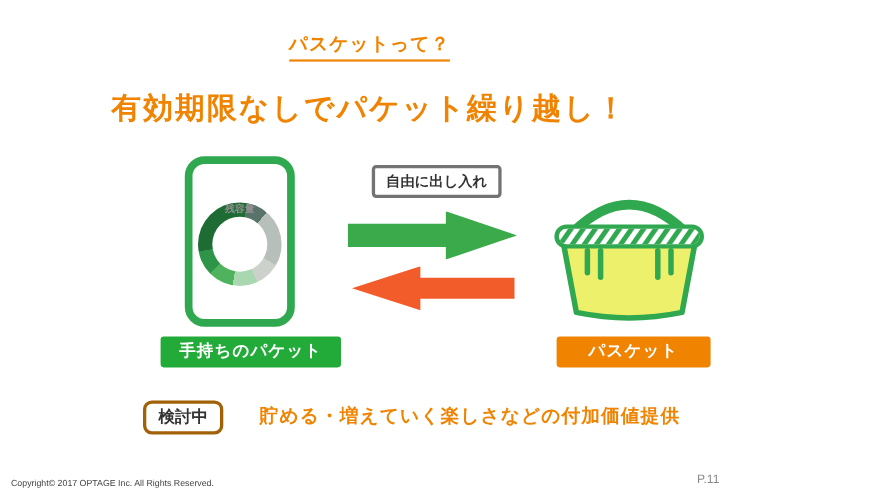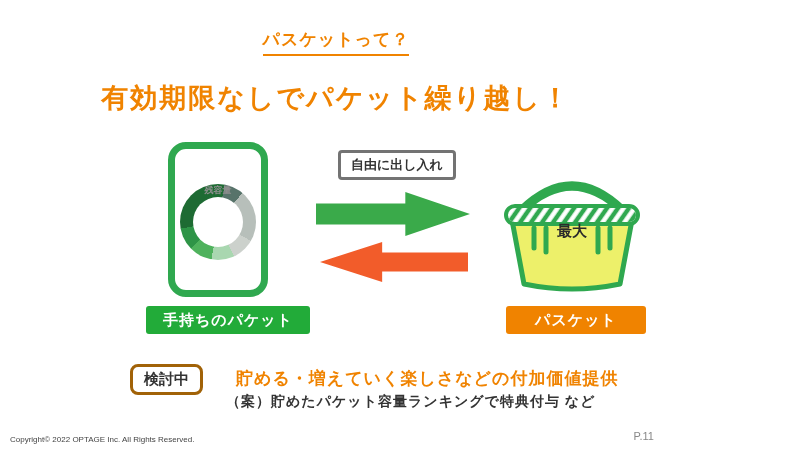--- a/index.html
+++ b/index.html
@@ -105,26 +105,24 @@
         <line x1="64" y1="68" x2="64" y2="92"></line>
         <line x1="116" y1="68" x2="116" y2="92"></line>
         <line x1="128" y1="68" x2="128" y2="88"></line>
       </g>
       <rect x="24" y="46" width="132" height="18" rx="9" fill="#ffffff" stroke="#2fa84f" stroke-width="4"></rect>
       <rect x="26" y="48" width="128" height="14" rx="7" fill="url(#hatch)"></rect>
     </svg>
   </div>
 
   <div class="basket-text">
-    <div class="basket-line1">最大</div>
   </div>
 
   <div class="badge badge-orange">パスケット</div>
   <div class="badge badge-green">手持ちのパケット</div>
 
   <div class="consider-badge">検討中</div>
   <div class="consider-line1">貯める・増えていく楽しさなどの付加価値提供</div>
-  <div class="consider-line2">（案）貯めたパケット容量ランキングで特典付与 など</div>
 
-  <div class="copyright">Copyright© 2022 OPTAGE Inc. All Rights Reserved.</div>
+  <div class="copyright">Copyright© 2017 OPTAGE Inc. All Rights Reserved.</div>
   <div class="page-num">P.11</div>
 
 </div>
 
 </body></html>

